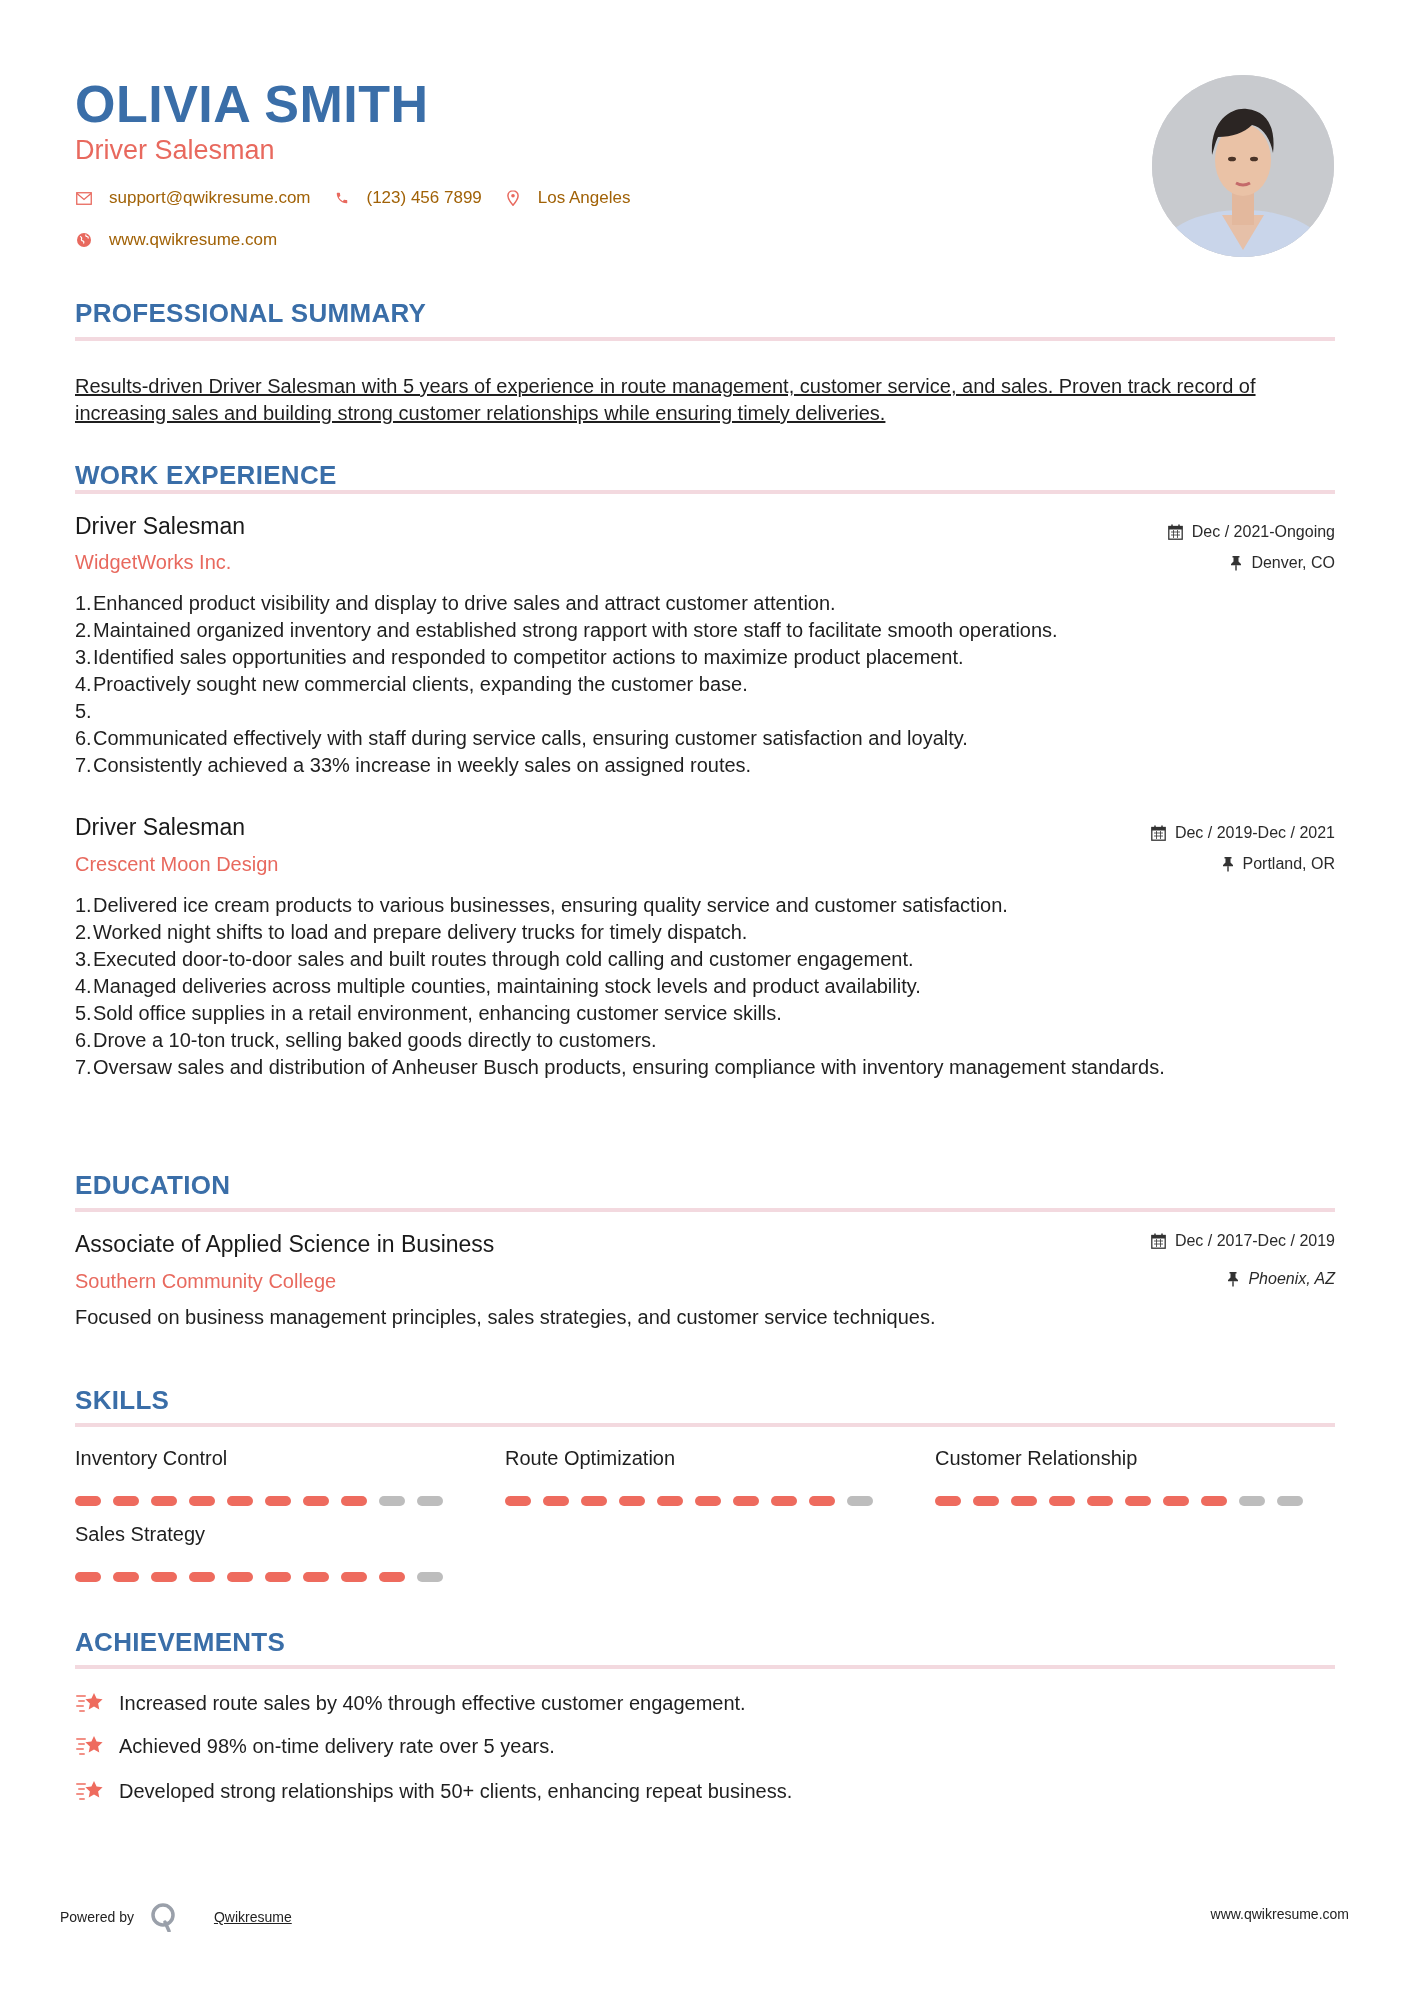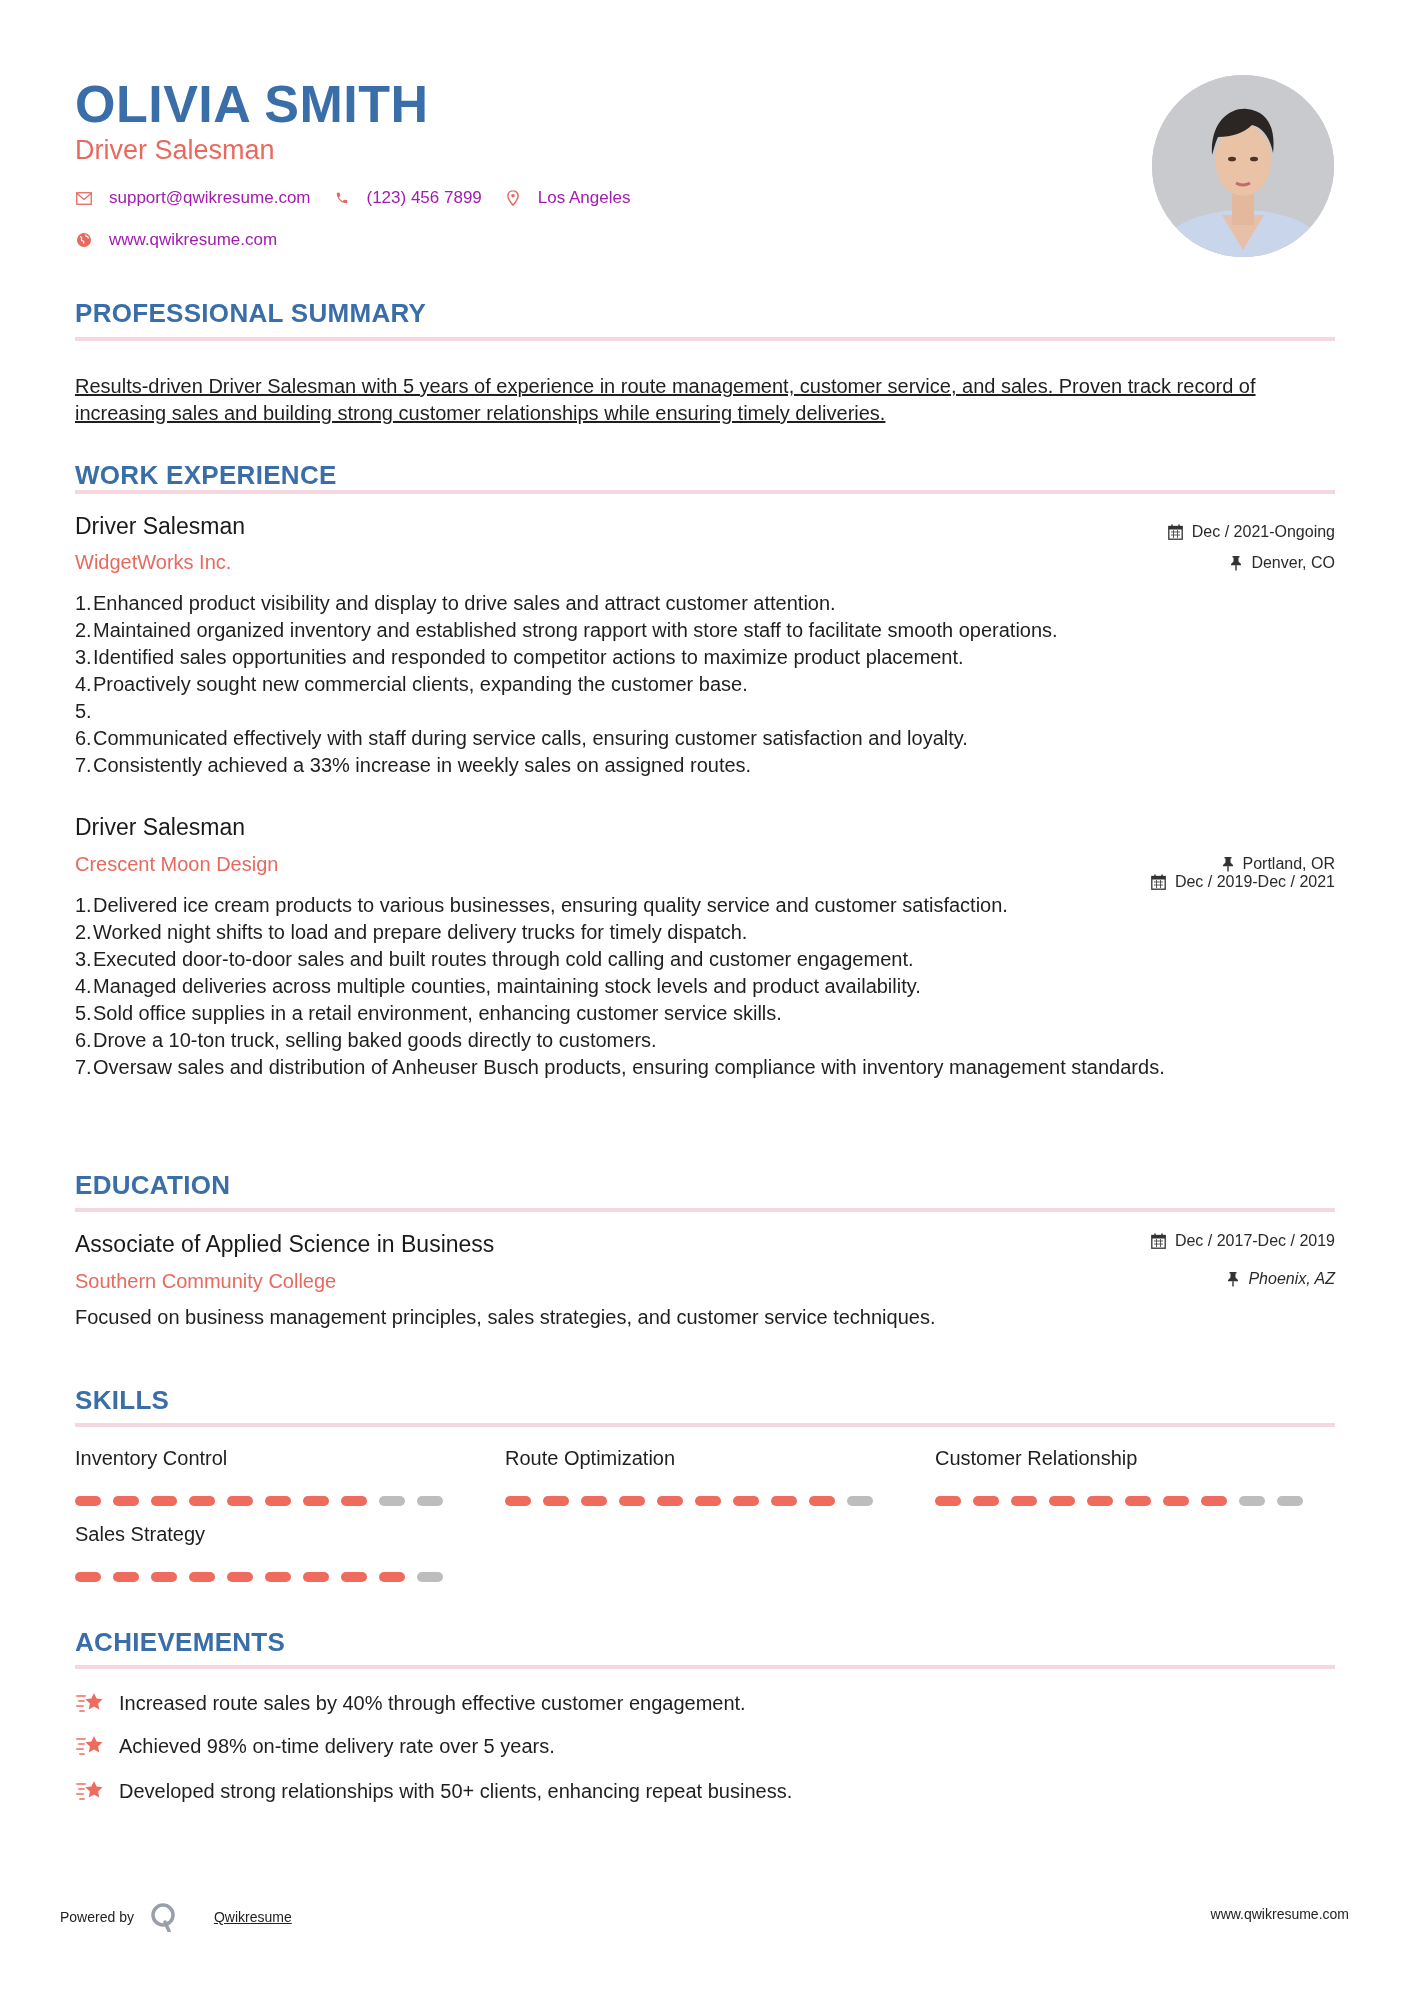--- a/index.html
+++ b/index.html
@@ -4,21 +4,21 @@
   <style>
     * { box-sizing: border-box; margin: 0; padding: 0; }
     html, body { width: 1407px; height: 1990px; background: #ffffff; overflow: hidden; }
     body { font-family: "Liberation Sans", "DejaVu Sans", sans-serif; color: #1f1f1f; position: relative; }
 
     .page { position: absolute; left: 0; top: 0; width: 1407px; height: 1990px; }
 
     
     .name { position: absolute; left: 75px; top: 74px; font-size: 52px; font-weight: bold; color: #3a6ea8; letter-spacing: 0.5px; line-height: 60px; }
     .role { position: absolute; left: 75px; top: 134px; font-size: 27px; color: #e8695e; line-height: 32px; }
-    .contact-row { position: absolute; left: 75px; display: flex; align-items: center; font-size: 17px; color: #a21caf; }
+    .contact-row { position: absolute; left: 75px; display: flex; align-items: center; font-size: 17px; color: #a16207; }
     .contact-row.r1 { top: 188px; }
     .contact-row.r2 { top: 230px; }
     .contact-item { display: flex; align-items: center; margin-right: 22px; }
     .contact-item .ic { width: 18px; height: 18px; margin-right: 16px; display: inline-flex; align-items: center; justify-content: center; }
     .photo { position: absolute; left: 1152px; top: 75px; width: 182px; height: 182px; border-radius: 50%; overflow: hidden; background: #c9cbd0; }
 
     
     .section-title { position: absolute; left: 75px; font-size: 26px; font-weight: bold; color: #3a6ea8; letter-spacing: 0.3px; line-height: 30px; }
     .rule { position: absolute; left: 75px; width: 1260px; height: 4px; background: #f3d9df; }
 
@@ -168,21 +168,21 @@
         <span>Communicated effectively with staff during service calls, ensuring customer satisfaction and loyalty.</span>
       </li>
     <li>
         <span class="num">7.</span>
         <span>Consistently achieved a 33% increase in weekly sales on assigned routes.</span>
       </li>
   </ol>
 
   <div class="job-title" style="top:813px;">Driver Salesman</div>
   <div class="company" style="top:851px;">Crescent Moon Design</div>
-  <div class="meta" style="top:872px;text-align:center;">
+  <div class="meta" style="top:823px;text-align:center;">
     <span class="ic">
       <svg width="15" height="16" viewBox="0 0 15 16">
           <rect x="0.8" y="2.5" width="13.4" height="12.7" fill="none" stroke="#333" stroke-width="1.3"></rect>
           <rect x="0.8" y="2.5" width="13.4" height="3" fill="#333"></rect>
           <line x1="4" y1="0.5" x2="4" y2="4" stroke="#333" stroke-width="1.5"></line>
           <line x1="11" y1="0.5" x2="11" y2="4" stroke="#333" stroke-width="1.5"></line>
           <path d="M3 8h9M3 11h9M5.5 6v8M9.5 6v8" stroke="#333" stroke-width="0.8"></path>
         </svg>
     </span>
     <span>Dec / 2019-Dec / 2021</span>

